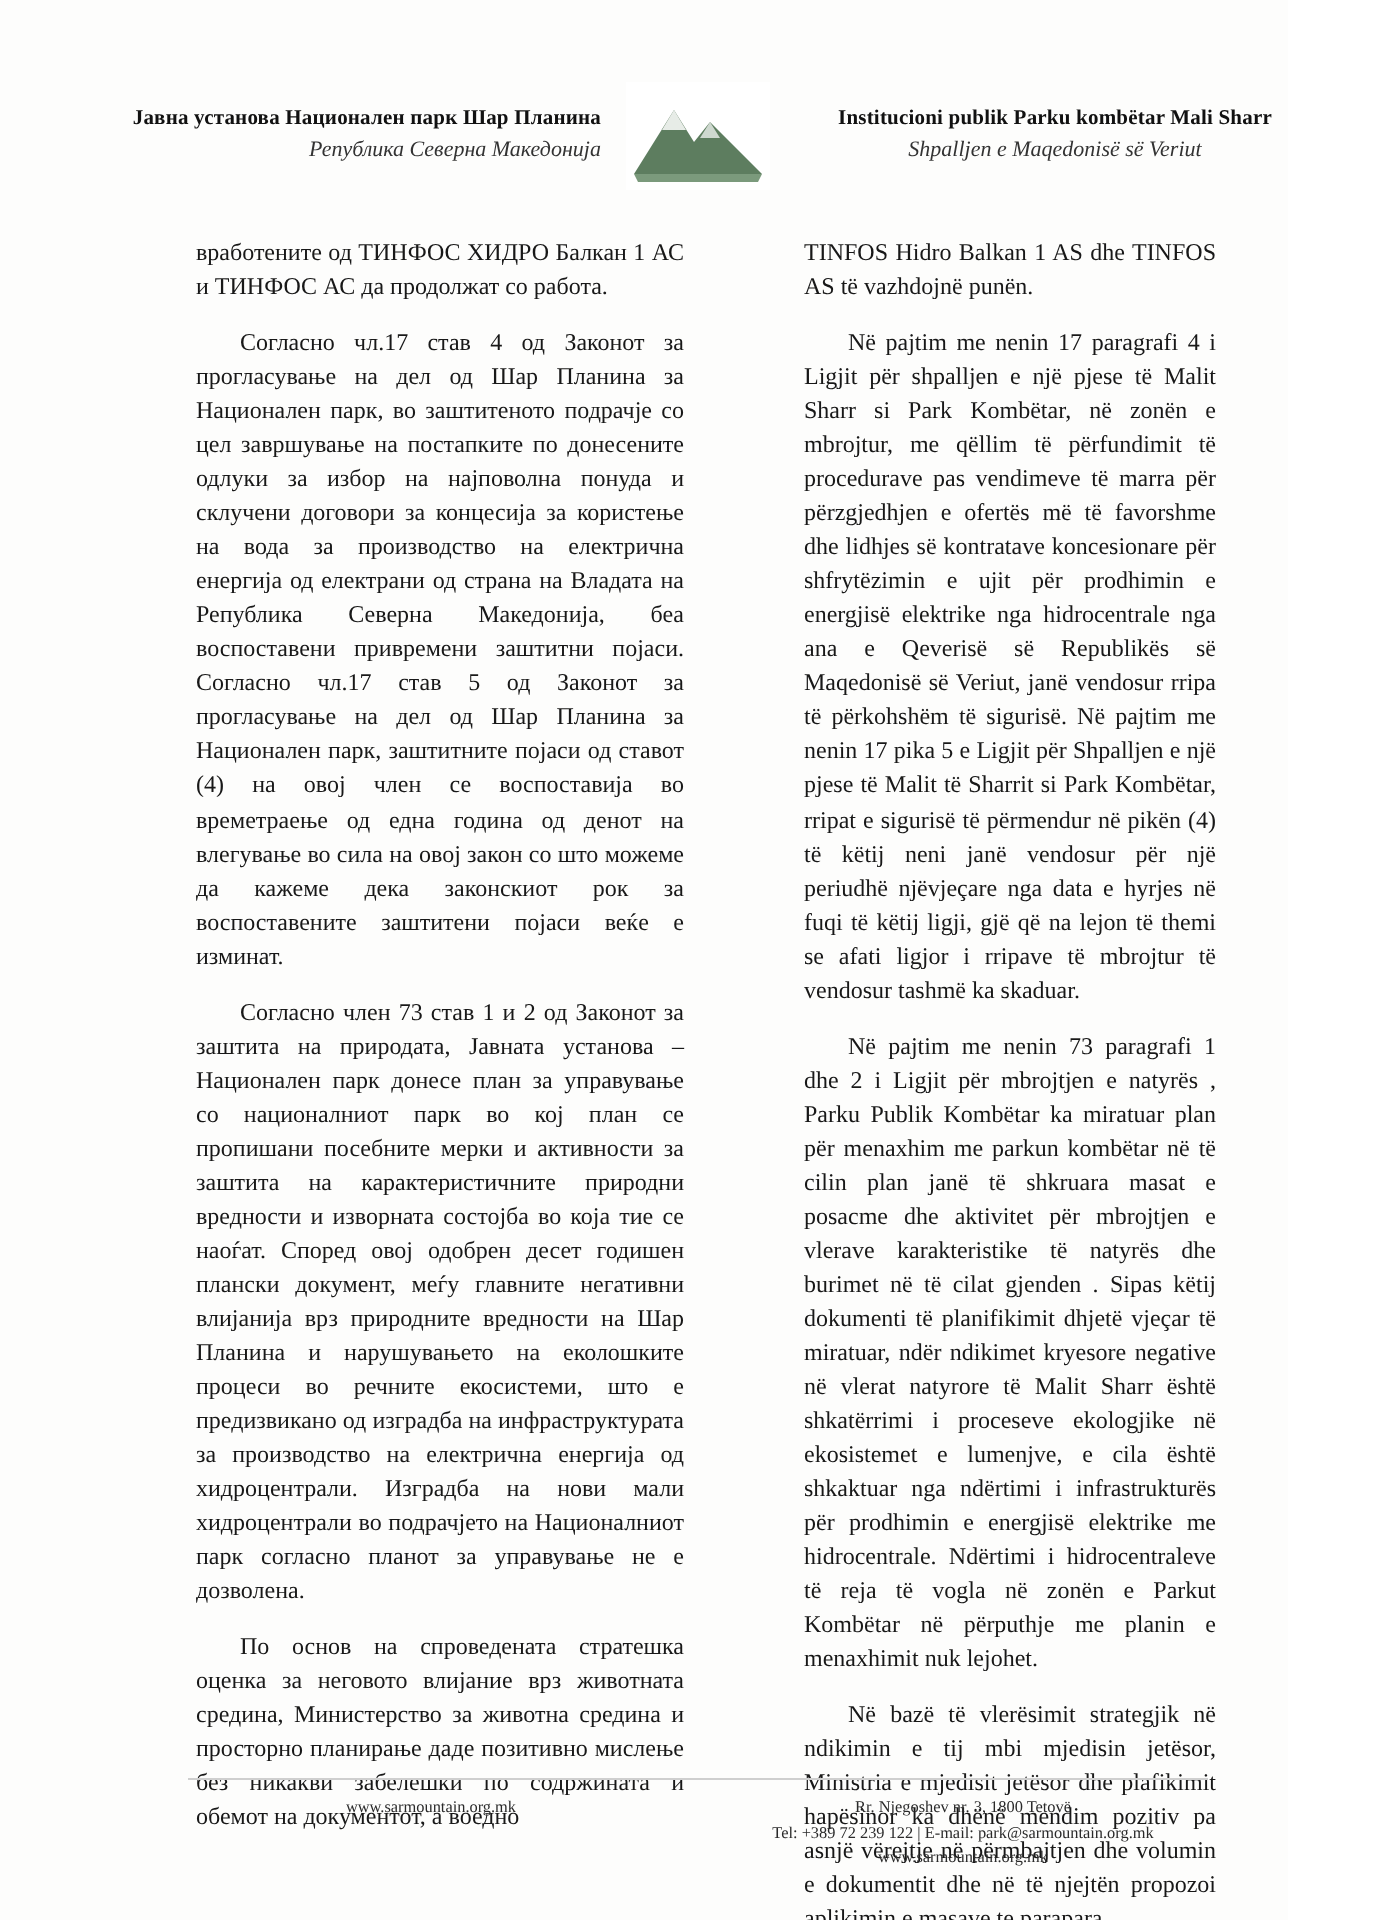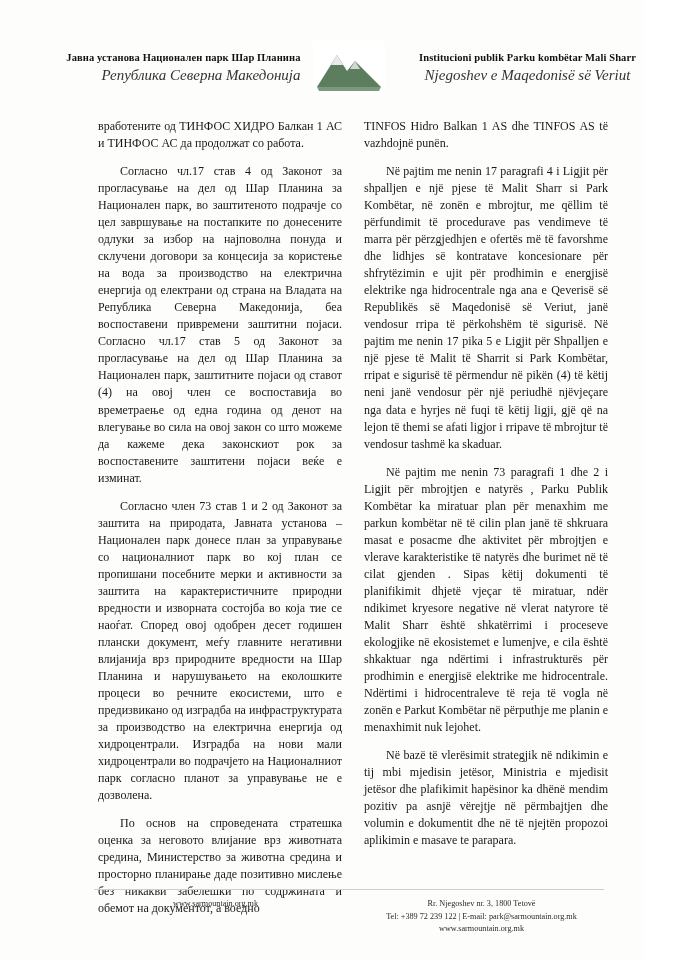--- a/index.html
+++ b/index.html
@@ -51,21 +51,21 @@
   }
   .org-title {
     font-size: 10.5px;
     font-weight: bold;
     font-family: "Liberation Serif", serif;
     color: #111111;
     line-height: 1.25;
     letter-spacing: 0.1px;
   }
   .org-sub {
-    font-size: 15px;
+    font-size: 11px;
     font-style: italic;
     color: #333333;
     line-height: 1.3;
     margin-top: 2px;
   }
   .logo {
     width: 72px;
     height: 54px;
     position: relative;
     flex: 0 0 auto;
@@ -92,20 +92,21 @@
     text-justify: inter-word;
     font-family: "Liberation Serif", serif;
     color: #181818;
     hyphens: auto;
   }
   .col p.indent {
     text-indent: 22px;
   }
   .col.right p {
     font-style: normal;
+    margin-left: 38px;
   }
 
   
   .footer {
     position: absolute;
     bottom: 24px;
     left: 0;
     width: 697px;
   }
   .footer-rule {
@@ -146,21 +147,21 @@
           <rect x="0" y="0" width="72" height="54" fill="#ffffff"></rect>
           <path d="M4 46 L24 14 L34 30 L42 20 L68 46 Z" fill="#5d7d5f"></path>
           <path d="M24 14 L18 24 L30 24 Z" fill="#ffffff" opacity="0.85"></path>
           <path d="M42 20 L37 28 L47 28 Z" fill="#ffffff" opacity="0.7"></path>
           <path d="M4 46 L68 46 L66 50 L6 50 Z" fill="#7b9a7c"></path>
         </svg>
       </div>
 
       <div class="org-right">
         <div class="org-title">Institucioni publik Parku kombëtar Mali Sharr</div>
-        <div class="org-sub">Njegoshev e Maqedonisë së Veriut</div>
+        <div class="org-sub">Shpalljen e Maqedonisë së Veriut</div>
       </div>
     </div>
   </div>
 
   <div class="content">
     <div class="col left">
       <p>вработените од ТИНФОС ХИДРО Балкан 1 АС и ТИНФОС АС да продолжат со работа.</p>
       <p class="indent">Согласно чл.17 став 4 од Законот за прогласување на дел од Шар Планина за Национален парк, во заштитеното подрачје со цел завршување на постапките по донесените одлуки за избор на најповолна понуда и склучени договори за концесија за користење на вода за производство на електрична енергија од електрани од страна на Владата на Република Северна Македонија, беа воспоставени привремени заштитни појаси. Согласно чл.17 став 5 од Законот за прогласување на дел од Шар Планина за Национален парк, заштитните појаси од ставот (4) на овој член се воспоставија во времетраење од една година од денот на влегување во сила на овој закон со што можеме да кажеме дека законскиот рок за воспоставените заштитени појаси веќе е изминат.</p>
       <p class="indent">Согласно член 73 став 1 и 2 од Законот за заштита на природата, Јавната установа – Национален парк донесе план за управување со националниот парк во кој план се пропишани посебните мерки и активности за заштита на карактеристичните природни вредности и изворната состојба во која тие се наоѓат. Според овој одобрен десет годишен плански документ, меѓу главните негативни влијанија врз природните вредности на Шар Планина и нарушувањето на еколошките процеси во речните екосистеми, што е предизвикано од изградба на инфраструктурата за производство на електрична енергија од хидроцентрали. Изградба на нови мали хидроцентрали во подрачјето на Националниот парк согласно планот за управување не е дозволена.</p>
       <p class="indent">По основ на спроведената стратешка оценка за неговото влијание врз животната средина, Министерство за животна средина и просторно планирање даде позитивно мислење без никакви забелешки по содржината и обемот на документот, а воедно</p>

